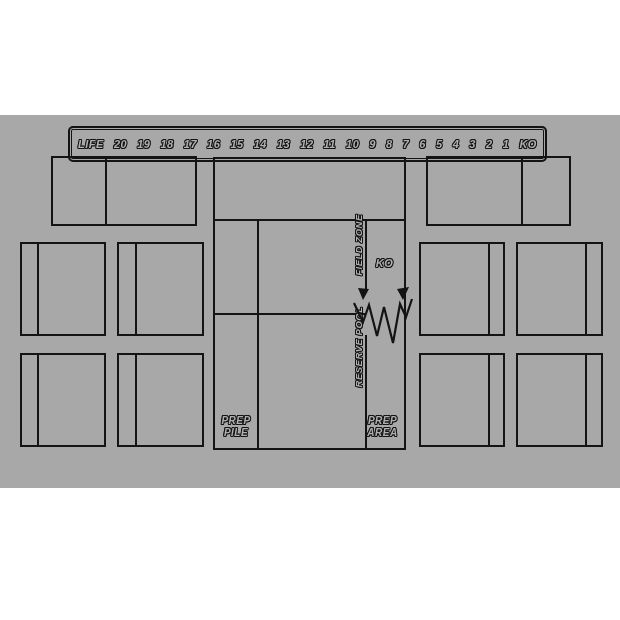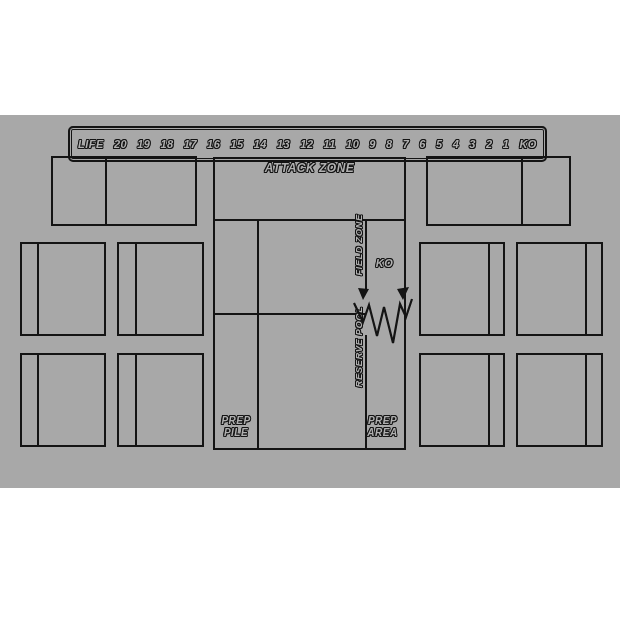--- a/index.html
+++ b/index.html
@@ -100,21 +100,20 @@
     </div>
     <div class="slot" style="left:419px;top:238px;width:86px;height:94px">
       <div class="divider" style="left:67px"></div>
     </div>
     <div class="slot" style="left:516px;top:238px;width:87px;height:94px">
       <div class="divider" style="left:67px"></div>
     </div>
 
     <div class="center-box">
 
-      <div class="zone-label comic" style="left:0;right:0;top:2px">ATTACK ZONE</div>
       <div class="hline" style="left:0;right:0;top:60px"></div>
 
       <div class="vline" style="left:42px;top:60px;bottom:0"></div>
       <div class="two-line comic" style="position:absolute;left:0;width:42px;top:256px">PREP
 PILE</div>
 
       <div class="hline" style="left:0;width:150px;top:154px"></div>
 
       <div class="vline" style="left:150px;top:60px;height:71px"></div>
       <div class="vline" style="left:150px;top:176px;bottom:0"></div>

